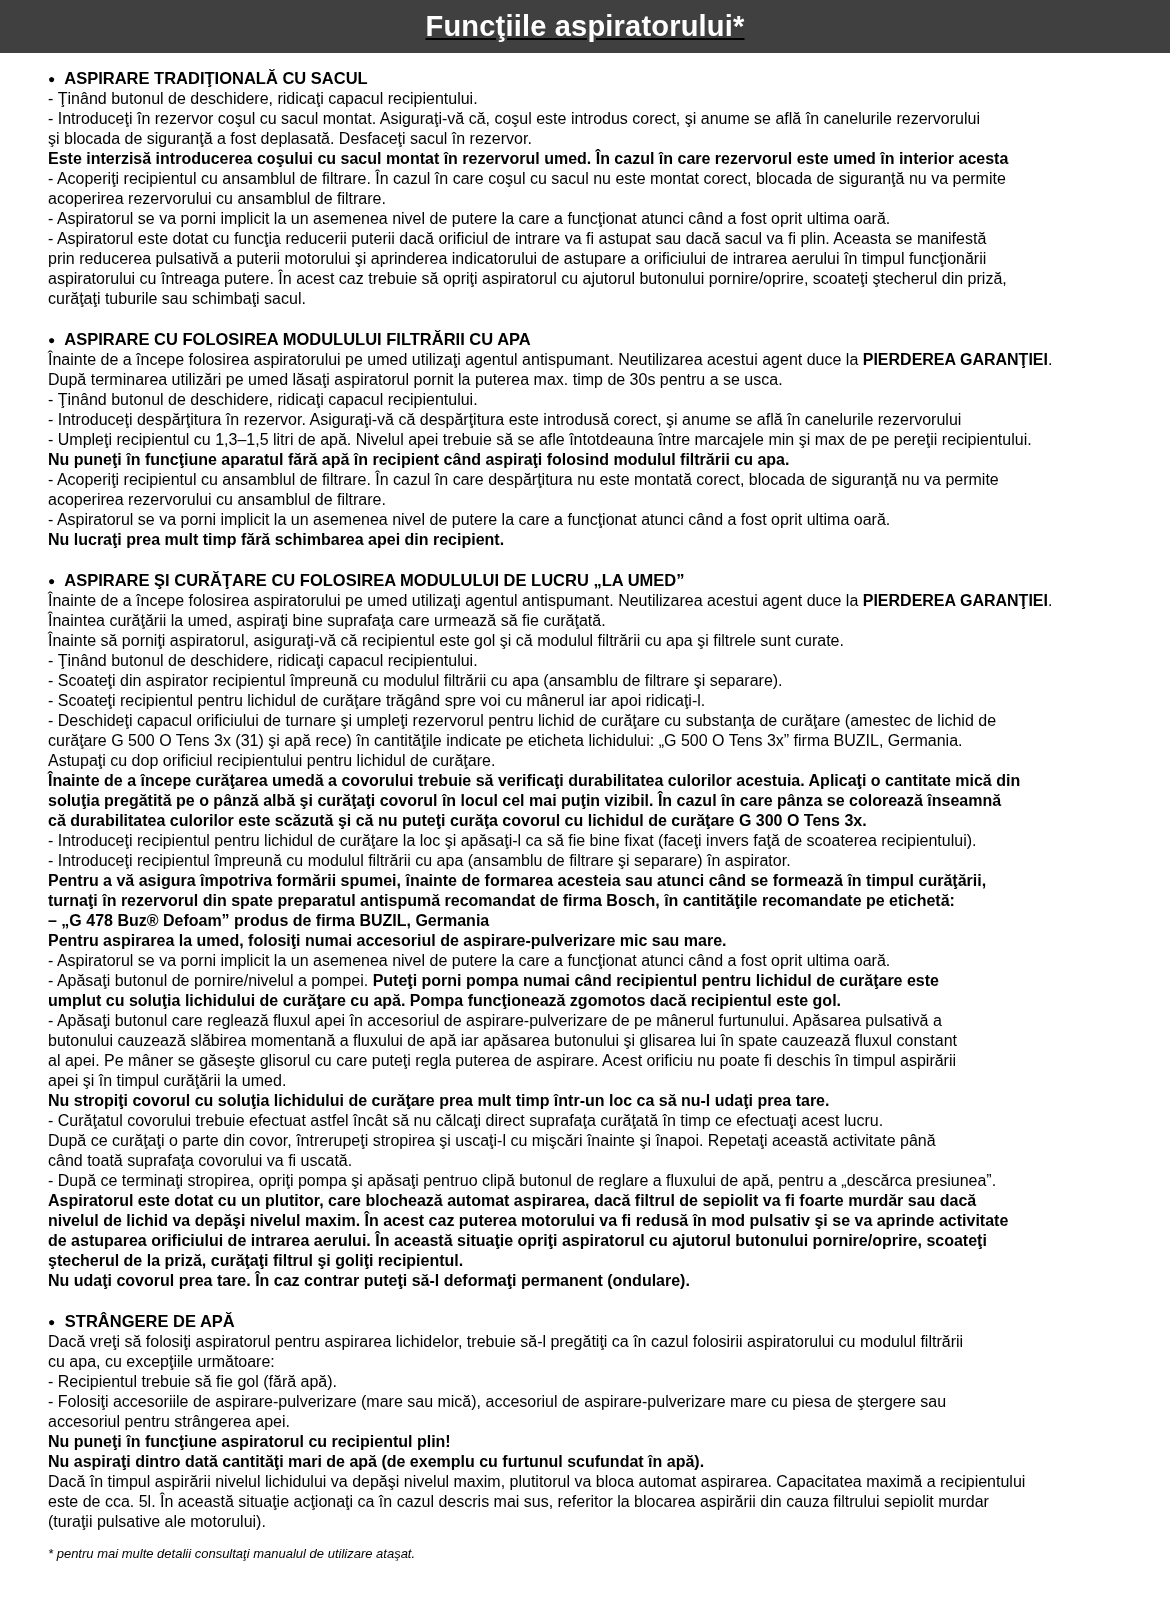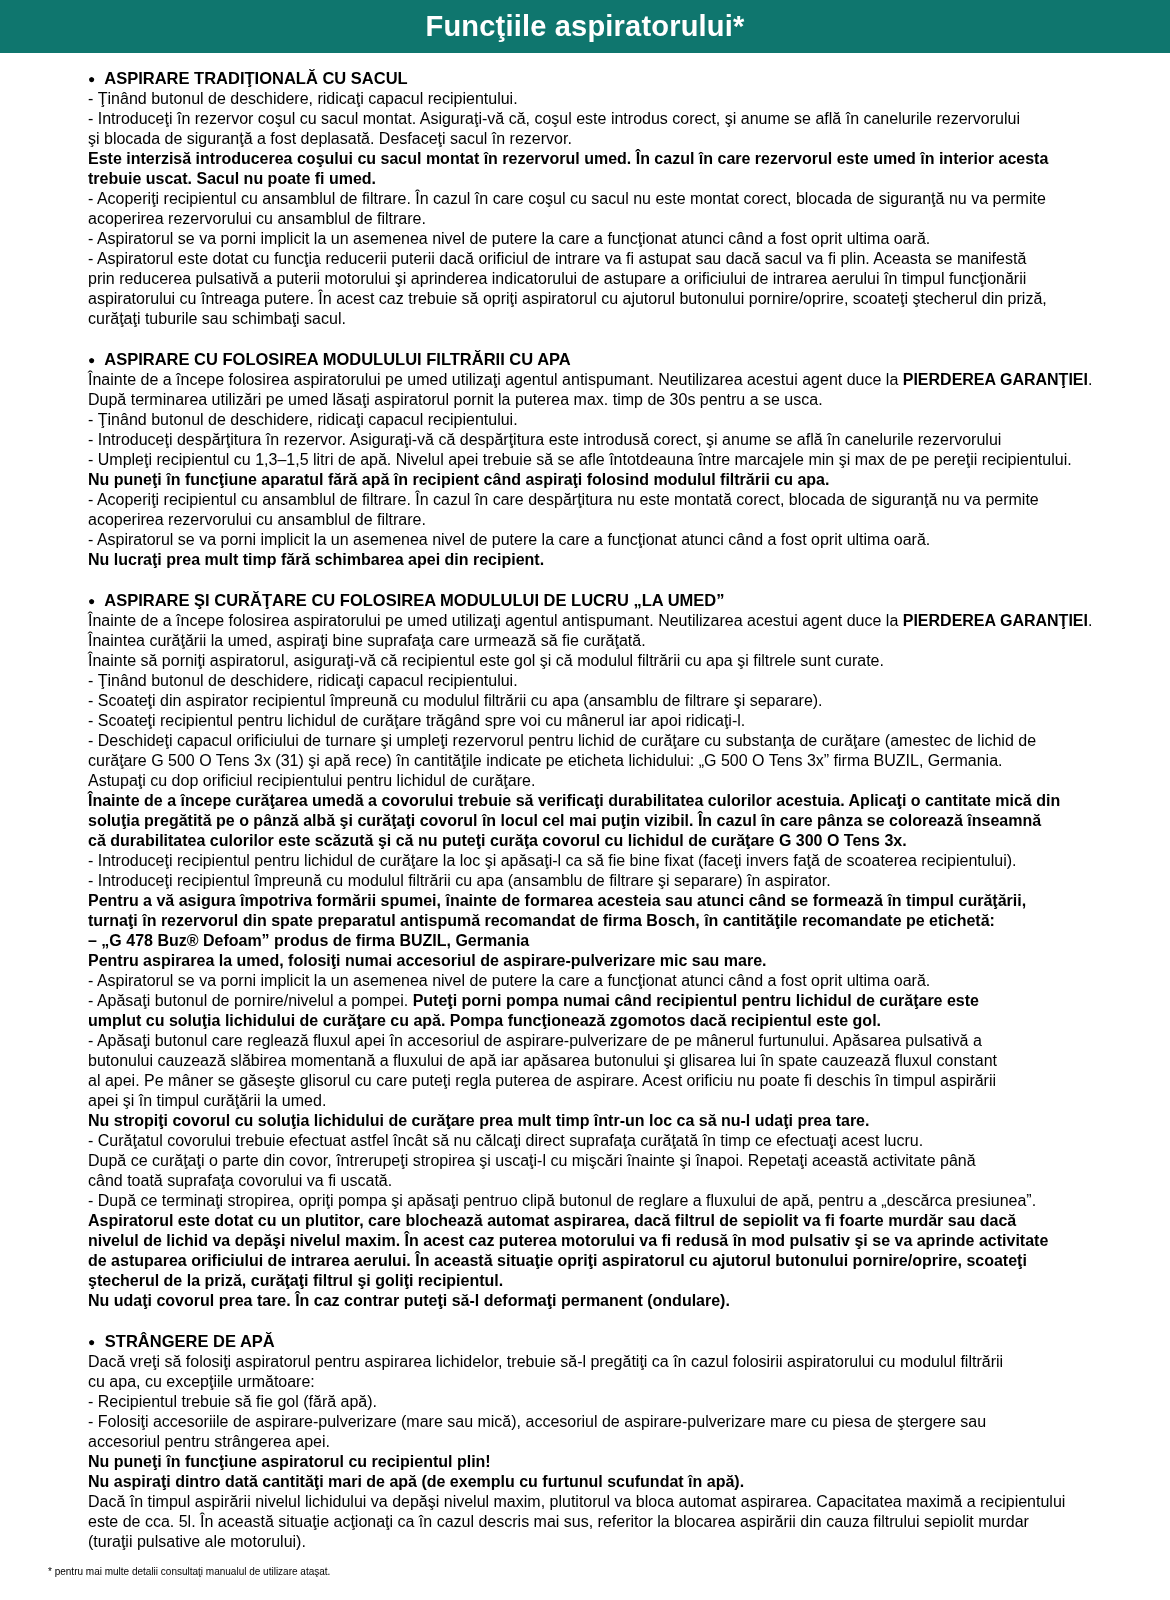--- a/index.html
+++ b/index.html
@@ -22,56 +22,55 @@
     color: #ffffff;
     font-size: 29px;
     font-weight: bold;
     letter-spacing: 0.2px;
     margin: 0;
   }
   .doc {
     padding: 15px 26px 0 48px;
     font-size: 16px;
     line-height: 20px;
-    margin-left: 40px;
   }
   .section + .section { margin-top: 20px; }
   .section-header {
     font-weight: bold;
     font-size: 16.5px;
     white-space: nowrap;
   }
   .bullet {
     font-size: 12px;
     padding-right: 5px;
     vertical-align: 1px;
   }
   .line { min-height: 20px; white-space: nowrap; }
   .b { font-weight: bold; text-align: right; }
   .footnote {
     margin: 14px 0 0 48px;
-    font-size: 10px;
+    font-style: italic;
+    font-size: 13px;
     color: #000000;
   }
 </style>
 </head>
 <body>
 
 <div>
-  <div class="header-bar" id="header-bar" style="background: #0f766e;">
+  <div class="header-bar" id="header-bar" style="background: #404040; text-decoration: underline;">
     <h1 class="page-title">Funcţiile aspiratorului*</h1>
   </div>
   <div class="doc" id="doc-body">
       <div class="section">
         <div class="section-header"><span class="bullet">●</span><span> ASPIRARE TRADIŢIONALĂ CU SACUL</span></div>
         <div class="line"><span>- Ţinând butonul de deschidere, ridicaţi capacul recipientului.</span></div>
         <div class="line"><span>- Introduceţi în rezervor coşul cu sacul montat. Asiguraţi-vă că, coşul este introdus corect, şi anume se află în canelurile rezervorului</span></div>
         <div class="line"><span>şi blocada de siguranţă a fost deplasată. Desfaceţi sacul în rezervor.</span></div>
         <div class="line"><span class="b">Este interzisă introducerea coşului cu sacul montat în rezervorul umed. În cazul în care rezervorul este umed în interior acesta</span></div>
-        <div class="line"><span class="b">trebuie uscat. Sacul nu poate fi umed.</span></div>
         <div class="line"><span>- Acoperiţi recipientul cu ansamblul de filtrare. În cazul în care coşul cu sacul nu este montat corect, blocada de siguranţă nu va permite</span></div>
         <div class="line"><span>acoperirea rezervorului cu ansamblul de filtrare.</span></div>
         <div class="line"><span>- Aspiratorul se va porni implicit la un asemenea nivel de putere la care a funcţionat atunci când a fost oprit ultima oară.</span></div>
         <div class="line"><span>- Aspiratorul este dotat cu funcţia reducerii puterii dacă orificiul de intrare va fi astupat sau dacă sacul va fi plin. Aceasta se manifestă</span></div>
         <div class="line"><span>prin reducerea pulsativă a puterii motorului şi aprinderea indicatorului de astupare a orificiului de intrarea aerului în timpul funcţionării</span></div>
         <div class="line"><span>aspiratorului cu întreaga putere. În acest caz trebuie să opriţi aspiratorul cu ajutorul butonului pornire/oprire, scoateţi ştecherul din priză,</span></div>
         <div class="line"><span>curăţaţi tuburile sau schimbaţi sacul.</span></div>
       </div>
       <div class="section">
         <div class="section-header"><span class="bullet">●</span><span> ASPIRARE CU FOLOSIREA MODULULUI FILTRĂRII CU APA</span></div>

